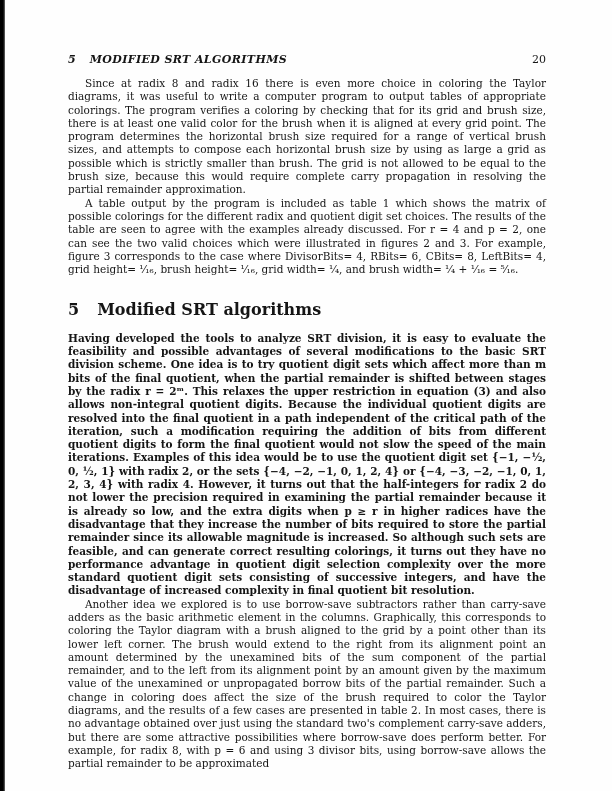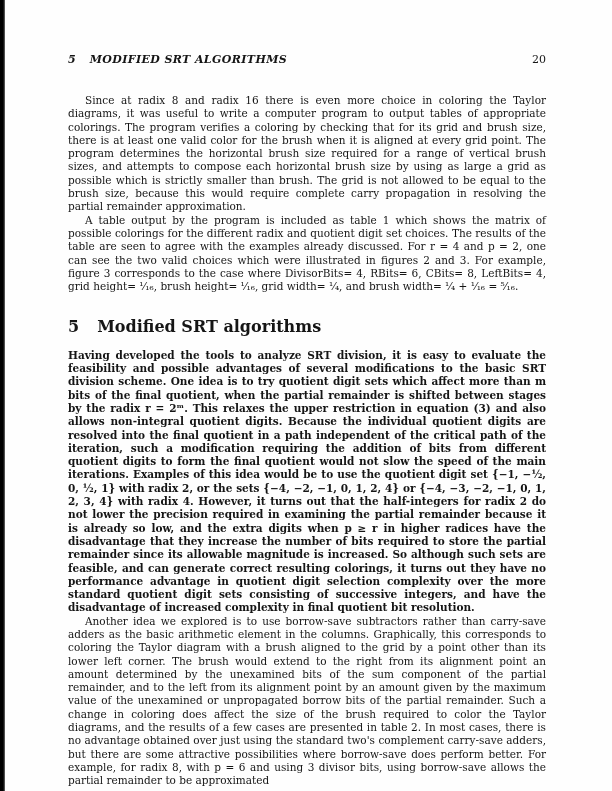--- a/index.html
+++ b/index.html
@@ -57,21 +57,21 @@
   }
   p.para {
     margin: 0;
     text-indent: 17px;
   }
   p.para.no-indent {
     text-indent: 0;
     font-weight: bold;
   }
   p.para.first {
-    margin-top: 26px;
+    margin-top: 9px;
   }
   .section-heading {
     display: flex;
     align-items: baseline;
     font-weight: bold;
     font-size: 16px;
     margin-top: 27px;
     margin-bottom: 15px;
   }
   .section-heading .sh-num {

